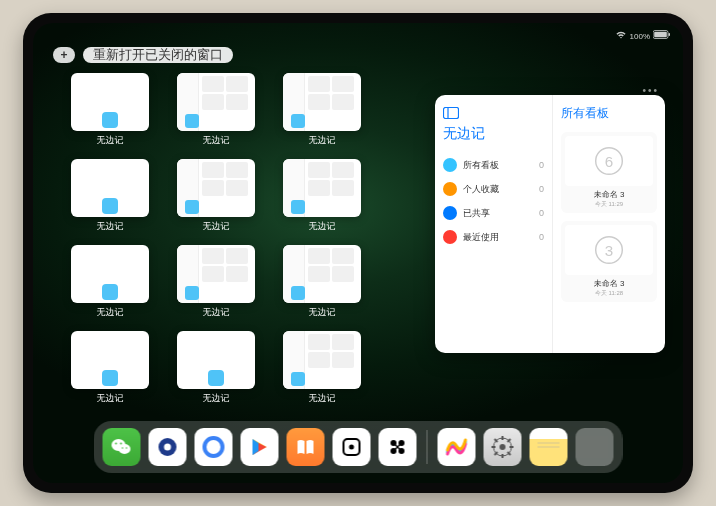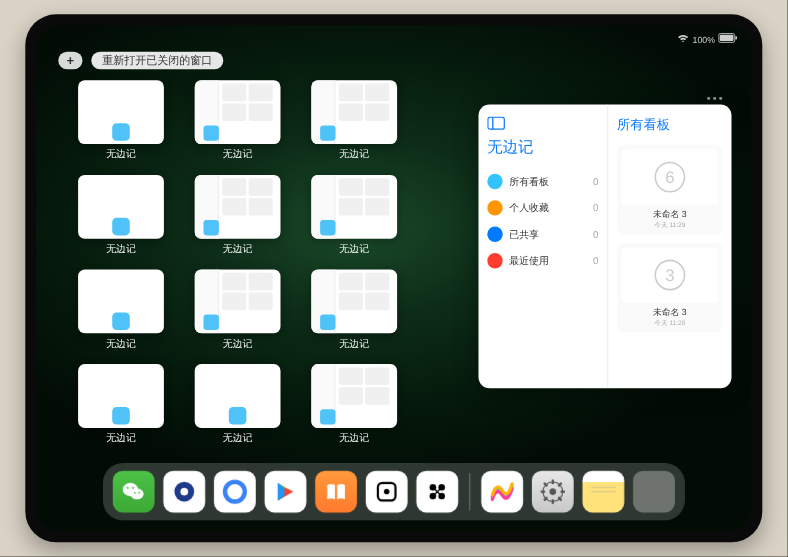--- a/index.html
+++ b/index.html
@@ -4,21 +4,21 @@
 <style>
 *{margin:0;padding:0;box-sizing:border-box;font-family:-apple-system,BlinkMacSystemFont,sans-serif}
 body{background:#d9d2c5;display:flex;align-items:center;justify-content:center;height:506px;width:716px;overflow:hidden}
 .ipad{width:670px;height:480px;background:#0a0a0a;border-radius:28px;padding:10px;position:relative;box-shadow:0 8px 20px rgba(0,0,0,.3)}
 .screen{width:100%;height:100%;border-radius:20px;overflow:hidden;position:relative;background:radial-gradient(ellipse 60% 50% at 45% 40%,#1a4a2a 0%,#0d2d18 35%,#051a0c 70%,#020c05 100%)}
 .statusbar{position:absolute;top:4px;left:0;right:0;height:16px;display:flex;justify-content:space-between;align-items:center;padding:0 12px;color:#fff;font-size:9px;z-index:10}
 .status-left{display:flex;gap:4px;opacity:.8}
 .status-right{display:flex;gap:3px;align-items:flex-end;opacity:.8}
 .toolbar{position:absolute;top:24px;left:20px;display:flex;gap:8px;align-items:center;z-index:5}
 .add-btn{width:22px;height:16px;background:rgba(255,255,255,.85);border-radius:8px;display:flex;align-items:center;justify-content:center;font-size:12px;color:#333;font-weight:bold;cursor:pointer}
-.reopen-btn{padding:2px 10px;background:rgba(255,255,255,.9);border-radius:8px;font-size:10px;color:#333;cursor:pointer;height:16px;display:flex;align-items:center}
+.reopen-btn{padding:2px 10px;background:rgba(255,255,255,.9);border-radius:8px;font-size:13px;color:#333;cursor:pointer;height:16px;display:flex;align-items:center}
 .grid{position:absolute;top:50px;left:38px;display:flex;flex-wrap:wrap;gap:12px 28px;width:330px}
 .tile{width:78px;display:flex;flex-direction:column;align-items:center;gap:3px;cursor:pointer}
 .thumb{width:78px;height:58px;background:#fff;border-radius:6px;position:relative;box-shadow:0 2px 8px rgba(0,0,0,.3);overflow:hidden}
 .thumb.blank::after{content:"";position:absolute;bottom:3px;left:50%;transform:translateX(-50%);width:16px;height:16px;background:#4fc3f7;border-radius:4px}
 .thumb.detail{display:flex}
 .thumb.detail .sb{width:22px;background:#fafafa;border-right:1px solid #eee}
 .thumb.detail .mn{flex:1;padding:3px;display:flex;flex-wrap:wrap;gap:2px;align-content:flex-start}
 .thumb.detail .mn span{width:22px;height:16px;background:#f0f0f0;border-radius:2px}
 .thumb.detail::after{content:"";position:absolute;bottom:3px;left:8px;width:14px;height:14px;background:#4fc3f7;border-radius:3px}
 .tile-label{color:#fff;font-size:9px}

